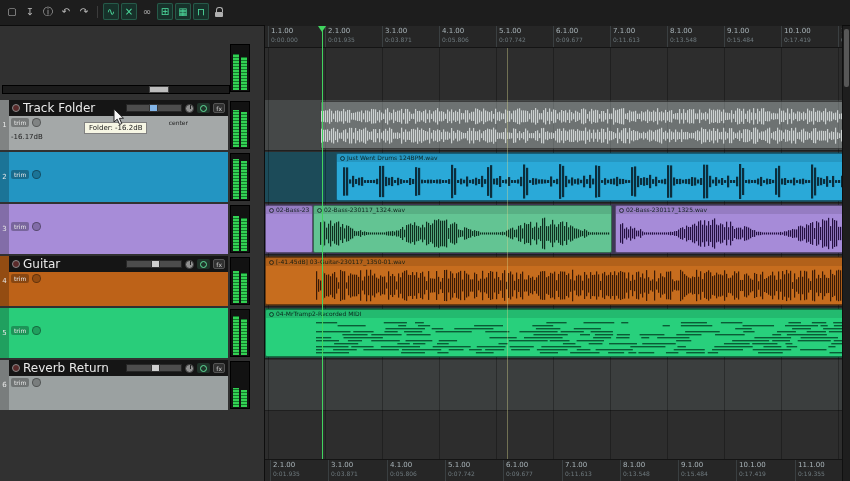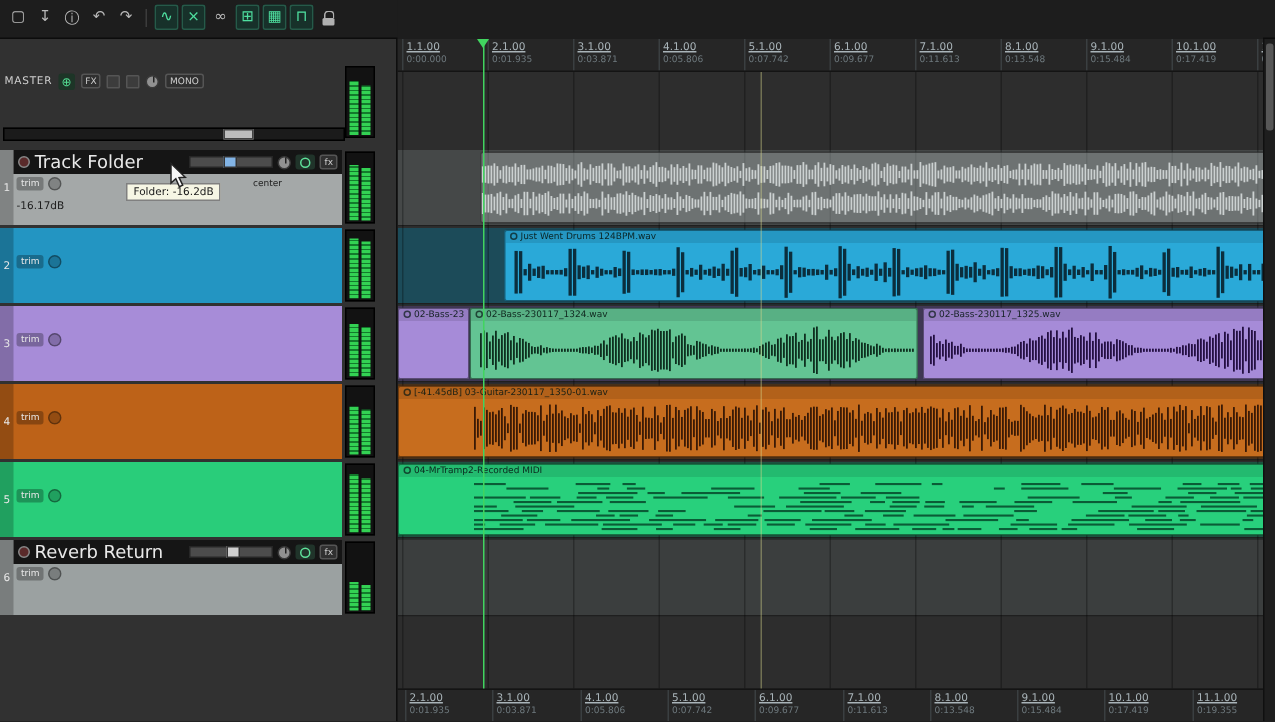--- a/index.html
+++ b/index.html
@@ -45,21 +45,21 @@
   .meter{position:absolute;left:230px;width:20px;height:48px;background:#121212;border:1px solid #000;box-sizing:border-box;}
   .mb{position:absolute;bottom:1px;width:6px;background:repeating-linear-gradient(to top,#33d153 0px,#33d153 2px,#13792c 2px,#13792c 3px);}
   .mb.l{left:2px}.mb.r{left:10px}
   
   .arrange{position:absolute;left:265px;top:0;width:577px;height:481px;overflow:hidden;background:#1d1d1d;}
   .ruler{position:absolute;left:0;width:100%;height:22px;background:#262626;border-bottom:1px solid #141414;box-sizing:border-box;overflow:hidden;}
   #rulerTop{top:26px;}
   #rulerBottom{top:459px;border-top:1px solid #141414;border-bottom:none;}
   .rmark{position:absolute;top:0;height:100%;}
   .rtick{position:absolute;left:0;top:0;width:1px;height:100%;background:#3a3f41;}
-  .rbar{position:absolute;left:3px;top:1px;font-size:7px;color:#a9b4b9;white-space:nowrap;text-decoration:underline;}
+  .rbar{position:absolute;left:3px;top:1px;font-size:7px;color:#a9b4b9;white-space:nowrap;}
   .rtime{position:absolute;left:3px;top:10px;font-size:6px;color:#6e797e;white-space:nowrap;}
   .lanesbg{position:absolute;left:0;top:48px;width:100%;height:411px;background:#2d2d2d;overflow:hidden;}
   .gline{position:absolute;top:0;bottom:0;width:1px;background:rgba(0,0,0,0.28);z-index:2;}
   .lane{position:absolute;left:0;width:100%;height:51px;border-bottom:1px solid #1f1f1f;box-sizing:border-box;z-index:1;}
   .item{position:absolute;height:48px;border:1px solid rgba(0,0,0,0.45);border-radius:2px;overflow:hidden;box-sizing:border-box;z-index:3;}
   .ilabel{position:absolute;left:0;top:0;right:0;height:8px;background:rgba(0,0,0,0.10);font-size:6px;line-height:8px;color:rgba(8,24,20,0.9);padding-left:3px;white-space:nowrap;overflow:hidden;}
   .ilabel .iico{display:inline-block;width:5px;height:5px;border:1px solid rgba(8,24,20,0.7);border-radius:50%;margin-right:2px;vertical-align:middle;box-sizing:border-box;}
   .wv{position:absolute;left:0;}
   .ph{position:absolute;top:26px;height:433px;width:1px;background:#41d45f;z-index:30;}
   .phm{position:absolute;top:26px;width:0;height:0;border-left:4px solid transparent;border-right:4px solid transparent;border-top:6px solid #41d45f;z-index:31;}
@@ -93,29 +93,20 @@
             <div class="locks"></div>
             <div class="lockb"></div>
           </span>
         </span>
       </div>
   </div>
 
   <div class="left-bg"></div>
   <div class="ldiv"></div>
 
-  <div class="mstrip">
-    <span class="mlabel">MASTER</span>
-    <span class="led">⊕</span>
-    <span class="chip">FX</span>
-    <span class="sqbtn"></span>
-    <span class="sqbtn"></span>
-    <span class="knob"></span>
-    <span class="chip">MONO</span>
-  </div>
   <div class="mfad">
     <div class="mfh"></div>
   </div>
   <div id="masterMeter" class="meter" style="top:44px">
       <div class="mb l" style="height: 36px;"></div>
       <div class="mb r" style="height: 33px;"></div>
     </div>
 
   <div id="panels">
       <div class="panel" style="top: 100px; background: rgb(164, 168, 168);">
@@ -160,20 +151,32 @@
           <span class="envchip">trim</span>
           <span class="dotb"></span>
         </div>
       </div>
       <div class="meter" style="top: 205px;">
         <div class="mb l" style="height: 35px;"></div>
         <div class="mb r" style="height: 33px;"></div>
       </div>
       <div class="panel" style="top: 256px; background: rgb(189, 98, 24);">
         <div class="pnum">4</div>
+        <div class="ptitle">
+          <span class="rec"></span>
+          <span class="tname">Guitar</span>
+          <span class="fad">
+            <span class="fh" style="left: 24px;"></span>
+          </span>
+          <span class="knob"></span>
+          <span class="rchip">
+            <i></i>
+          </span>
+          <span class="chip">fx</span>
+        </div>
         <div class="prow2">
           <span class="envchip">trim</span>
           <span class="dotb"></span>
         </div>
       </div>
       <div class="meter" style="top: 257px;">
         <div class="mb l" style="height: 32px;"></div>
         <div class="mb r" style="height: 30px;"></div>
       </div>
       <div class="panel" style="top: 308px; background: rgb(41, 205, 122);">

